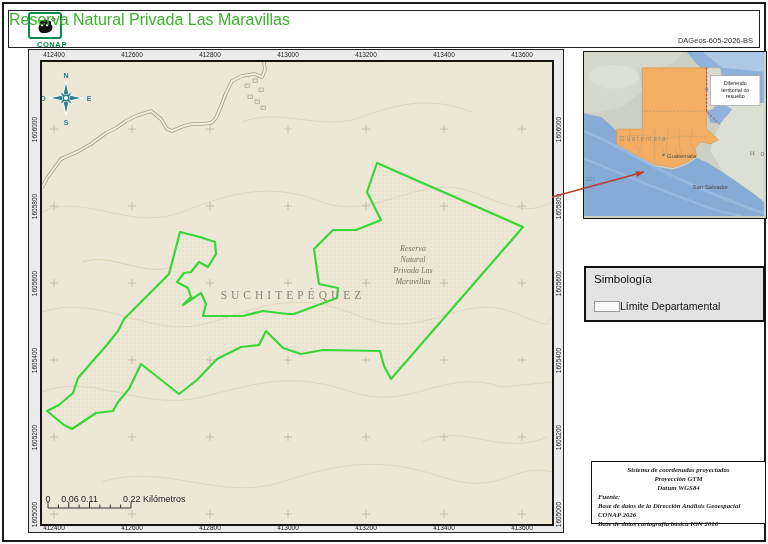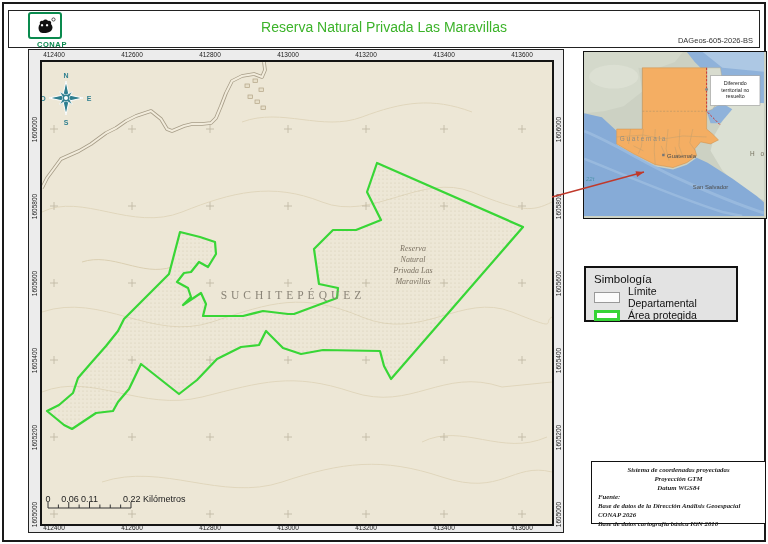--- a/index.html
+++ b/index.html
@@ -6,39 +6,39 @@
   .page{position:relative;width:768px;height:544px;background:#ffffff;overflow:hidden;
         font-family:"Liberation Sans",sans-serif;}
   .outer-frame{position:absolute;inset:2px;border:2px solid #1a1a1a;pointer-events:none;}
 
   
   .header{position:absolute;left:8px;top:10px;width:750px;height:36px;border:1px solid #222;background:#fff;}
   .logo-wrap{position:absolute;left:14px;top:1px;width:44px;text-align:right;}
   .logo-box{width:30px;height:23px;border:2px solid #0a8a4e;border-radius:3px;margin:0 auto;background:#fff;
             display:flex;align-items:center;justify-content:center;}
   .logo-text{font-size:7.5px;font-weight:bold;color:#0a8a4e;letter-spacing:0.6px;margin-top:1px;}
-  .title{position:absolute;left:0;right:0;top:8px;text-align:center;font-size:14px;color:#3cb32a;}
+  .title{position:absolute;left:0;right:0;top:0;text-align:left;font-size:16px;color:#3cb32a;}
   .doc-code{position:absolute;right:6px;bottom:2px;font-size:7.5px;color:#333;}
 
   
   .map-panel{position:absolute;left:28px;top:49px;width:534px;height:482px;border:1px solid #222;background:#ececec;}
   .neatline{position:absolute;left:11px;top:10px;width:510px;height:462px;border:2px solid #151515;background:#EDE7D6;}
   svg.mapsvg{position:absolute;left:0;top:0;width:510px;height:462px;display:block;}
   .xlabel{position:absolute;width:44px;text-align:center;font-size:6.5px;color:#222;}
   .vlabel{position:absolute;width:44px;height:9px;font-size:6.5px;color:#222;text-align:center;transform:rotate(-90deg);}
 
   
   .inset-box{position:absolute;left:583px;top:51px;width:182px;height:166px;border:1px solid #111;background:#ccd1c3;}
   .inset-box svg{display:block;}
 
   
-  .legend{position:absolute;left:584px;top:266px;width:154px;height:56px;border:2px solid #111;background:#e3e3e3;
+  .legend{position:absolute;left:584px;top:266px;width:181px;height:56px;border:2px solid #111;background:#e3e3e3;
           box-sizing:border-box;padding:5px 8px;}
   .legend-title{font-size:11.5px;color:#111;}
-  .legend-item{display:flex;align-items:center;gap:8px;margin-top:0;}
+  .legend-item{display:flex;align-items:center;gap:0;margin-top:15px;}
   .swatch{width:26px;height:11px;background:#fbfbfb;border:1px solid #999;box-sizing:border-box;}
   .swatch.protected{border:3px solid #35d435;background:#fff;}
   .legend-label{font-size:10.5px;color:#111;}
 
   
   .credits{position:absolute;left:591px;top:461px;width:175px;height:63px;border:1px solid #111;background:#fff;
            box-sizing:border-box;padding:4px 6px;font-family:"Liberation Serif",serif;font-style:italic;
            font-weight:bold;font-size:6.8px;color:#1d1d1d;line-height:1.32;}
   .credits p{margin:0;}
   .credits .c{text-align:center;}
@@ -258,24 +258,20 @@
       <text x="2" y="131" font-size="6" font-style="italic" fill="#4a93a8">22t</text>
     </svg>
   </div>
 
   <div class="legend">
     <div class="legend-title">Simbología</div>
     <div class="legend-item">
       <span class="swatch"></span>
       <span class="legend-label">Límite Departamental</span>
     </div>
-    <div class="legend-item">
-      <span class="swatch protected"></span>
-      <span class="legend-label">Área protegida</span>
-    </div>
   </div>
 
   <div class="credits">
     <p class="c">Sistema de coordenadas proyectadas</p>
     <p class="c">Proyección GTM</p>
     <p class="c">Datum WGS84</p>
     <p>Fuente:</p>
     <p>Base de datos de la Dirección Análisis Geoespacial CONAP 2026</p>
     <p>Base de datos cartografía básica IGN 2010</p>
   </div>

